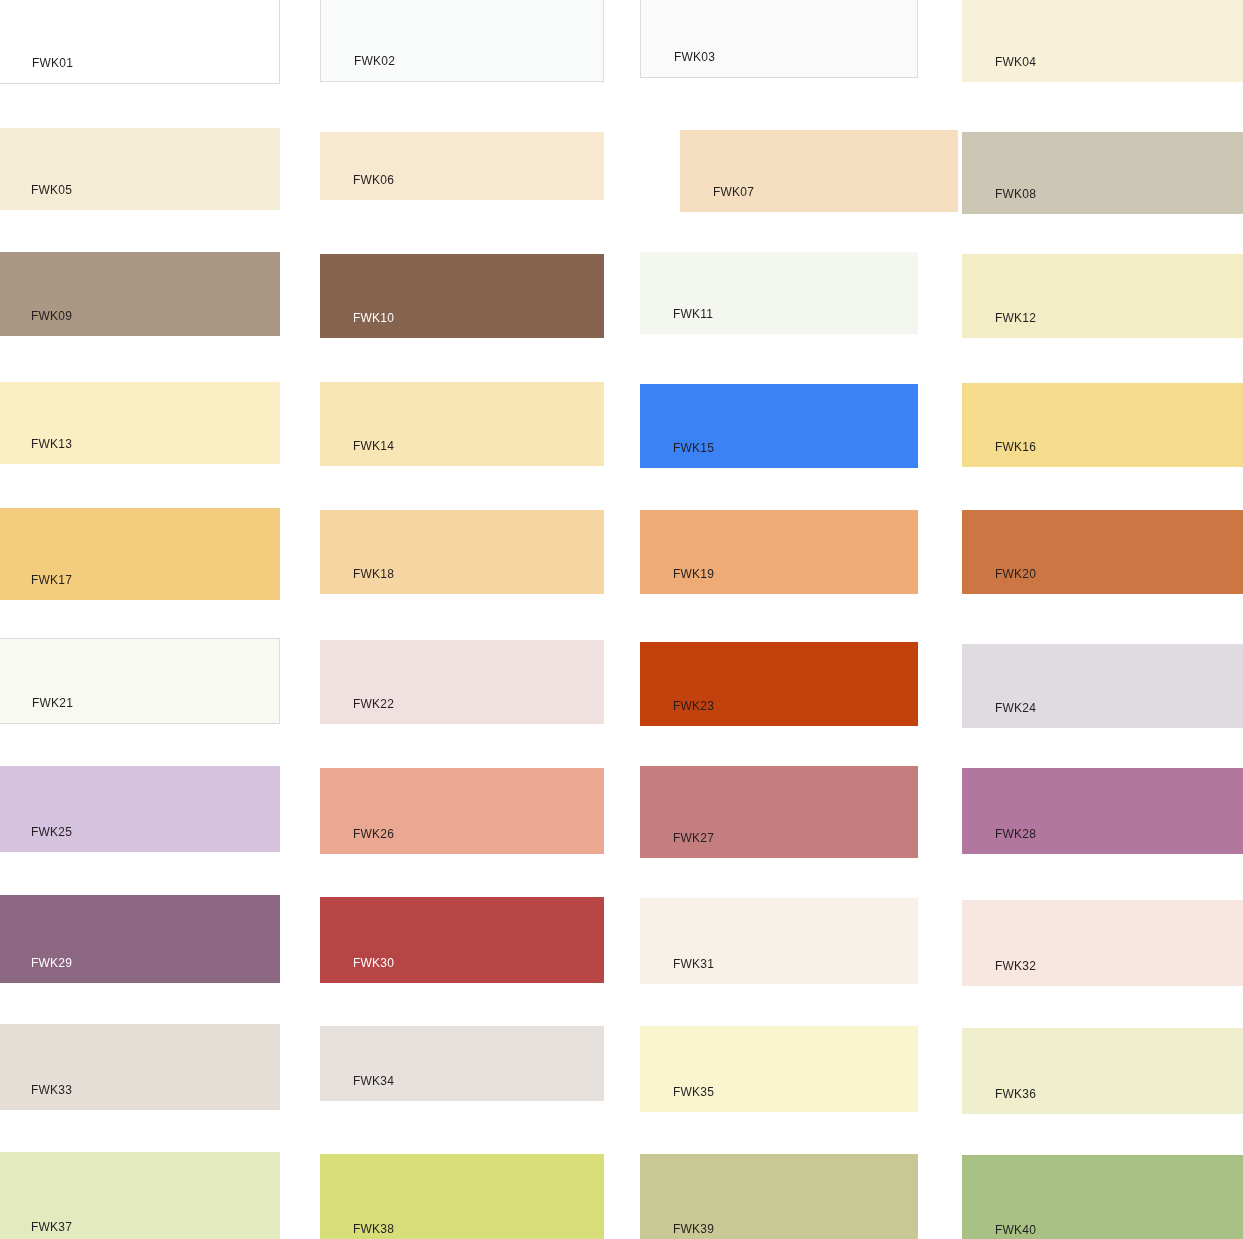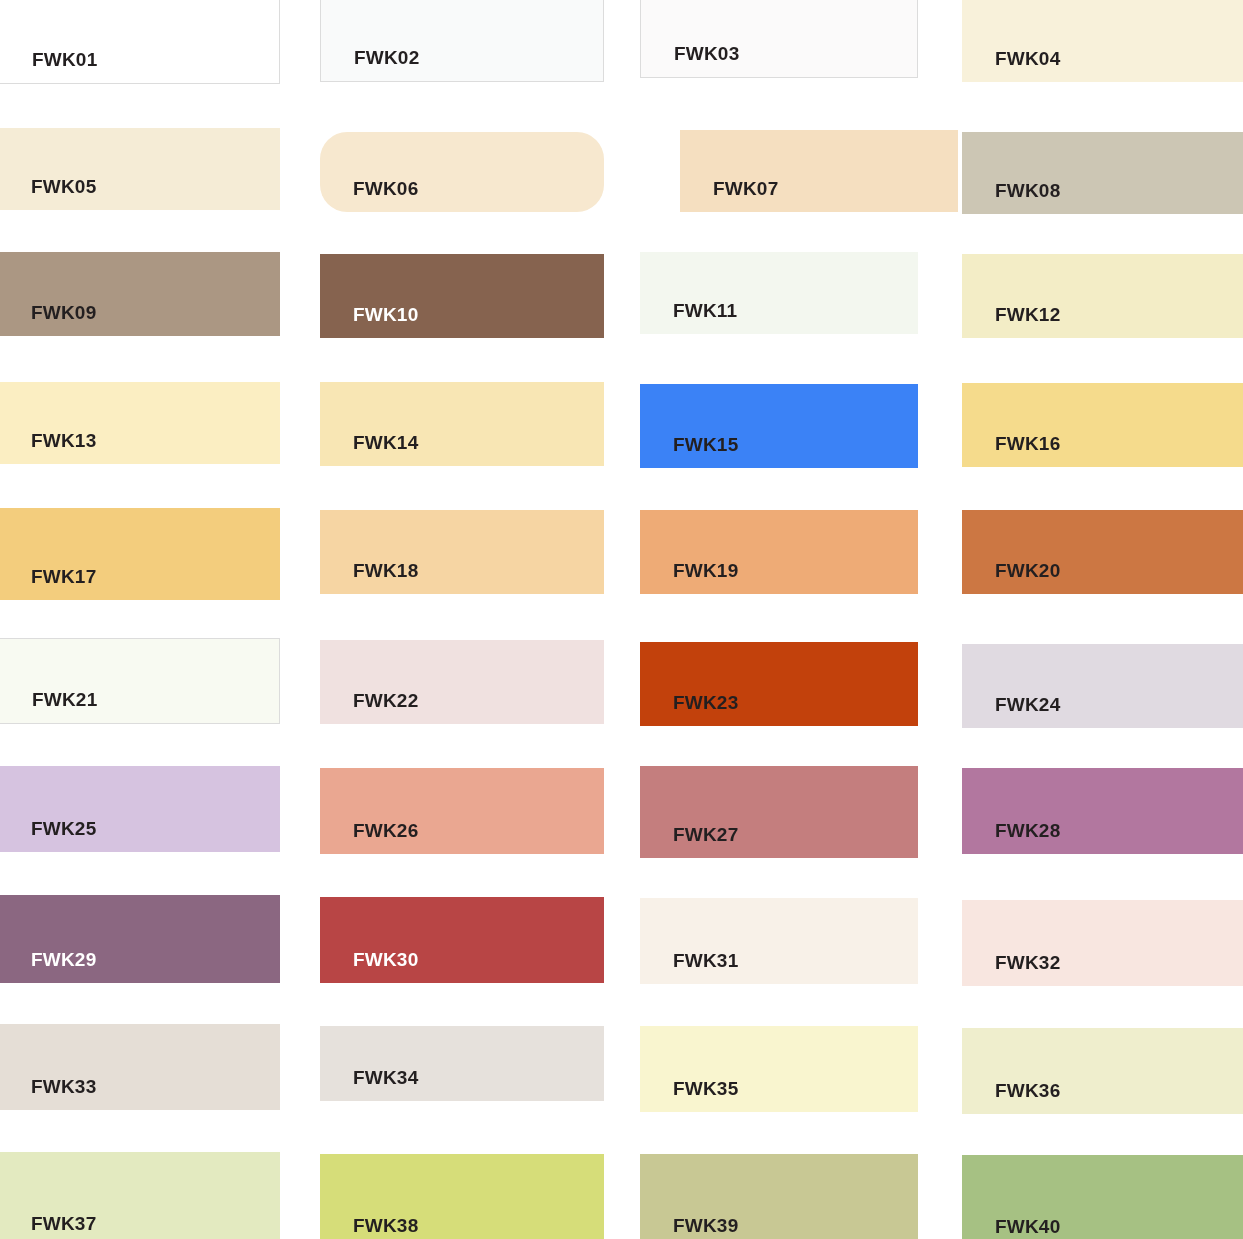--- a/index.html
+++ b/index.html
@@ -24,26 +24,25 @@
   .swatch {
     position: absolute;
     box-sizing: border-box;
     display: block;
   }
 
   .swatch .label {
     position: absolute;
     left: 33px;
     bottom: 14px;
-    font-size: 19px;
+    font-size: 12px;
     font-family: "Liberation Sans", sans-serif;
     letter-spacing: 0.2px;
     white-space: nowrap;
     line-height: 1;
-    font-weight: bold;
   }
 
   .swatch.bordered {
     border: 1px solid #dcdcdc;
   }
 
   .swatch.dark .label {
     color: #ffffff;
   }
   .swatch.light .label {
@@ -62,21 +61,21 @@
     </div>
     <div class="swatch light bordered" style="left: 640px; width: 278px; top: -14px; height: 92px; background: rgb(251, 250, 250);">
       <span class="label">FWK03</span>
     </div>
     <div class="swatch light" style="left: 962px; width: 283px; top: -14px; height: 96px; background: rgb(248, 241, 218);">
       <span class="label">FWK04</span>
     </div>
     <div class="swatch light" style="left: -2px; width: 282px; top: 128px; height: 82px; background: rgb(245, 236, 214);">
       <span class="label">FWK05</span>
     </div>
-    <div class="swatch light" style="left: 320px; width: 284px; top: 132px; height: 80px; background: rgb(247, 232, 207); border-radius: 27px;">
+    <div class="swatch light" style="left: 320px; width: 284px; top: 132px; height: 68px; background: rgb(247, 232, 207);">
       <span class="label">FWK06</span>
     </div>
     <div class="swatch light" style="left: 640px; width: 278px; top: 130px; height: 82px; background: rgb(245, 223, 192); margin-left: 40px;">
       <span class="label">FWK07</span>
     </div>
     <div class="swatch light" style="left: 962px; width: 283px; top: 132px; height: 82px; background: rgb(204, 198, 180);">
       <span class="label">FWK08</span>
     </div>
     <div class="swatch light" style="left: -2px; width: 282px; top: 252px; height: 84px; background: rgb(171, 151, 131);">
       <span class="label">FWK09</span>

